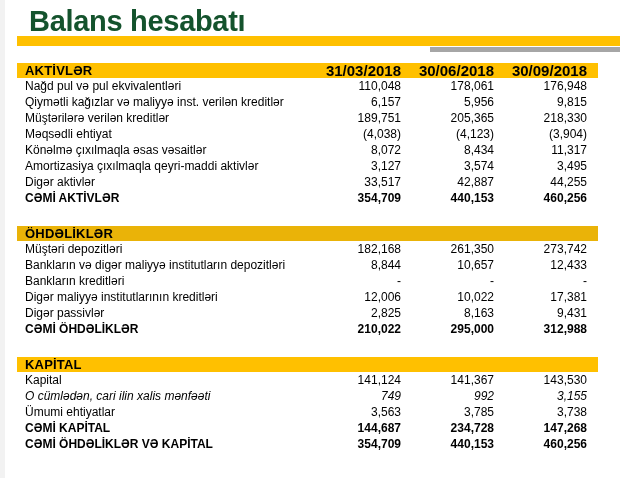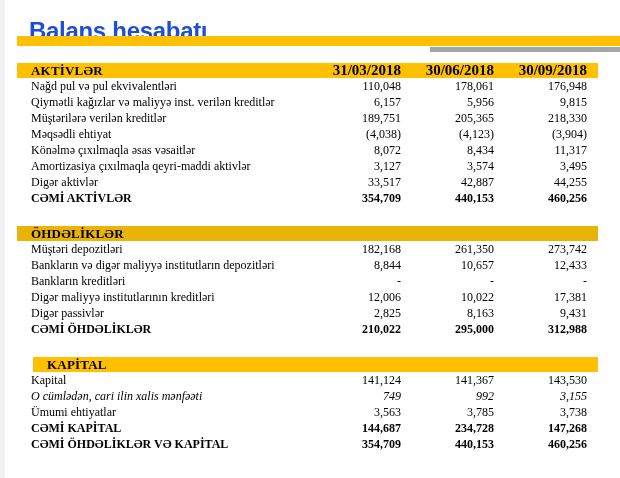--- a/index.html
+++ b/index.html
@@ -2,32 +2,32 @@
 <html><head>
 <meta charset="utf-8">
 <style>
   html,body{margin:0;padding:0;background:#ffffff;}
   .page{
     position:relative;width:620px;height:478px;background:#ffffff;overflow:hidden;
     font-family:"Liberation Sans","DejaVu Sans",sans-serif;color:#000;
   }
   .left-edge{position:absolute;left:0;top:0;width:5px;height:478px;background:#f2f2f2;}
   .title{
-    position:absolute;left:29px;top:17px;margin:0;
-    font-size:24px;font-weight:700;letter-spacing:-0.3px;line-height:28px;color:#1d4ed8;
+    position:absolute;left:29px;top:7px;margin:0;
+    font-size:29px;font-weight:700;letter-spacing:-0.3px;line-height:28px;color:#14532d;
   }
   .bar-yellow{position:absolute;left:17px;right:0;top:36px;height:10px;}
   .bar-gray{position:absolute;left:430px;right:0;top:47px;height:5px;}
   .table{position:absolute;left:17px;top:63px;width:581px;}
   .section{margin:0;}
   .section + .section{margin-top:20px;}
   .row{
     display:grid;grid-template-columns:1fr 93px 93px 93px;
     height:16px;line-height:16px;font-size:12px;
-    padding-left:14px;padding-right:11px;font-family:Liberation Serif, serif;
+    padding-left:8px;padding-right:11px;
   }
   .row .lbl{text-align:left;white-space:nowrap;overflow:hidden;}
   .row .val{text-align:right;white-space:nowrap;font-variant-numeric:tabular-nums;}
   .row.header{
     height:15px;line-height:15px;font-weight:700;font-size:13px;
   }
   .row.header .lbl{letter-spacing:0.2px;}
   .row.header .val{font-size:15px;}
   .row.header.label-only .lbl{grid-column:1 / -1;}
   .row.total{font-weight:700;}
@@ -138,21 +138,21 @@
       </div>
       <div class="row total">
         <span class="lbl">CƏMİ ÖHDƏLİKLƏR</span>
         <span class="val">210,022</span>
         <span class="val">295,000</span>
         <span class="val">312,988</span>
       </div>
     </div>
 
     <div class="section">
-      <div class="row header label-only" style="background: rgb(255, 192, 0); margin-left: 16px;">
+      <div class="row header label-only" style="background: rgb(255, 192, 0);">
         <span class="lbl">KAPİTAL</span>
       </div>
       <div class="row">
         <span class="lbl">Kapital</span>
         <span class="val">141,124</span>
         <span class="val">141,367</span>
         <span class="val">143,530</span>
       </div>
       <div class="row italic">
         <span class="lbl">O cümlədən, cari ilin xalis mənfəəti</span>

